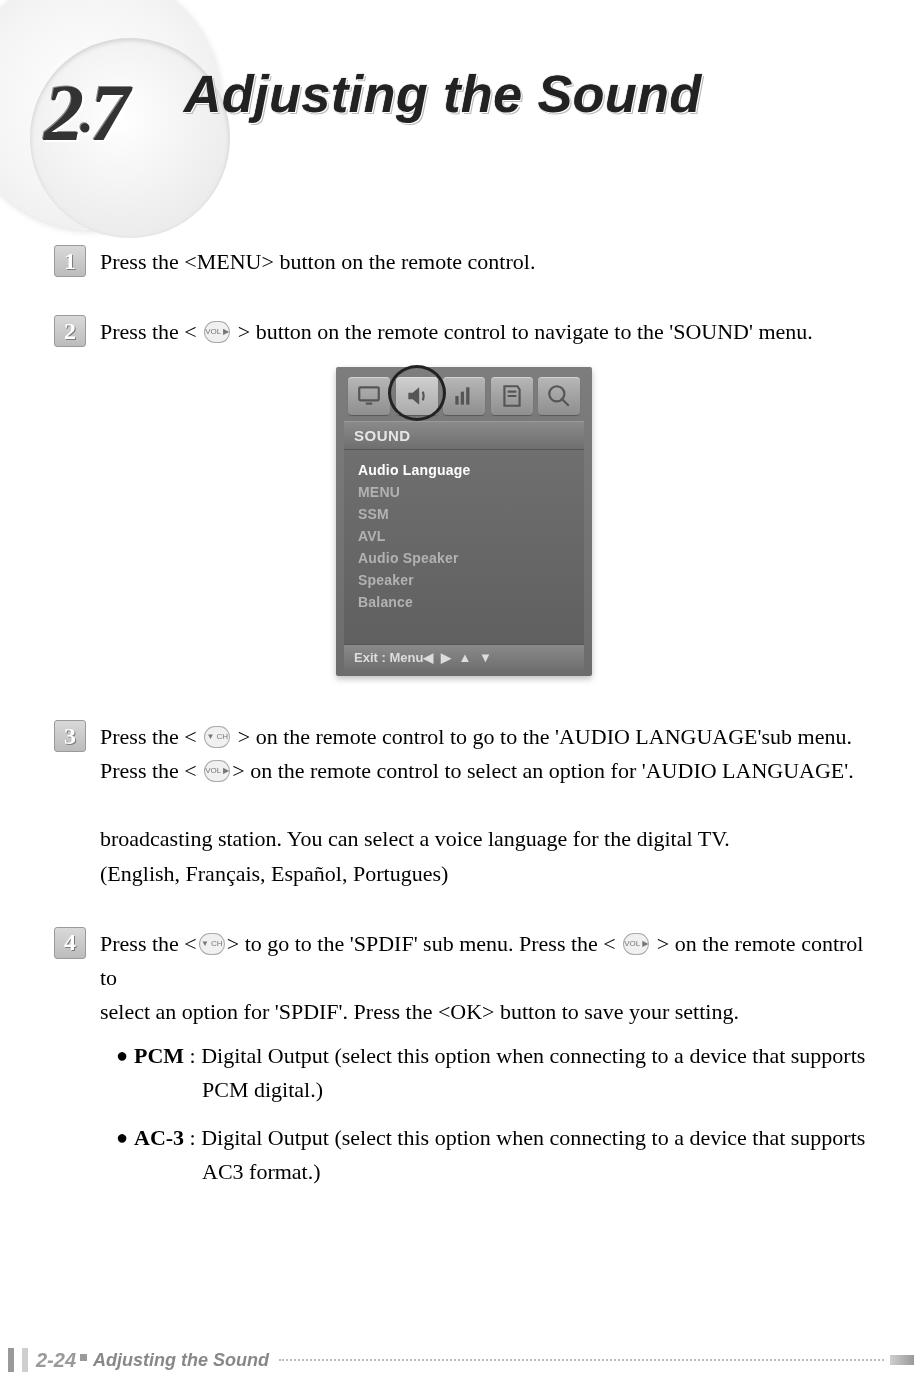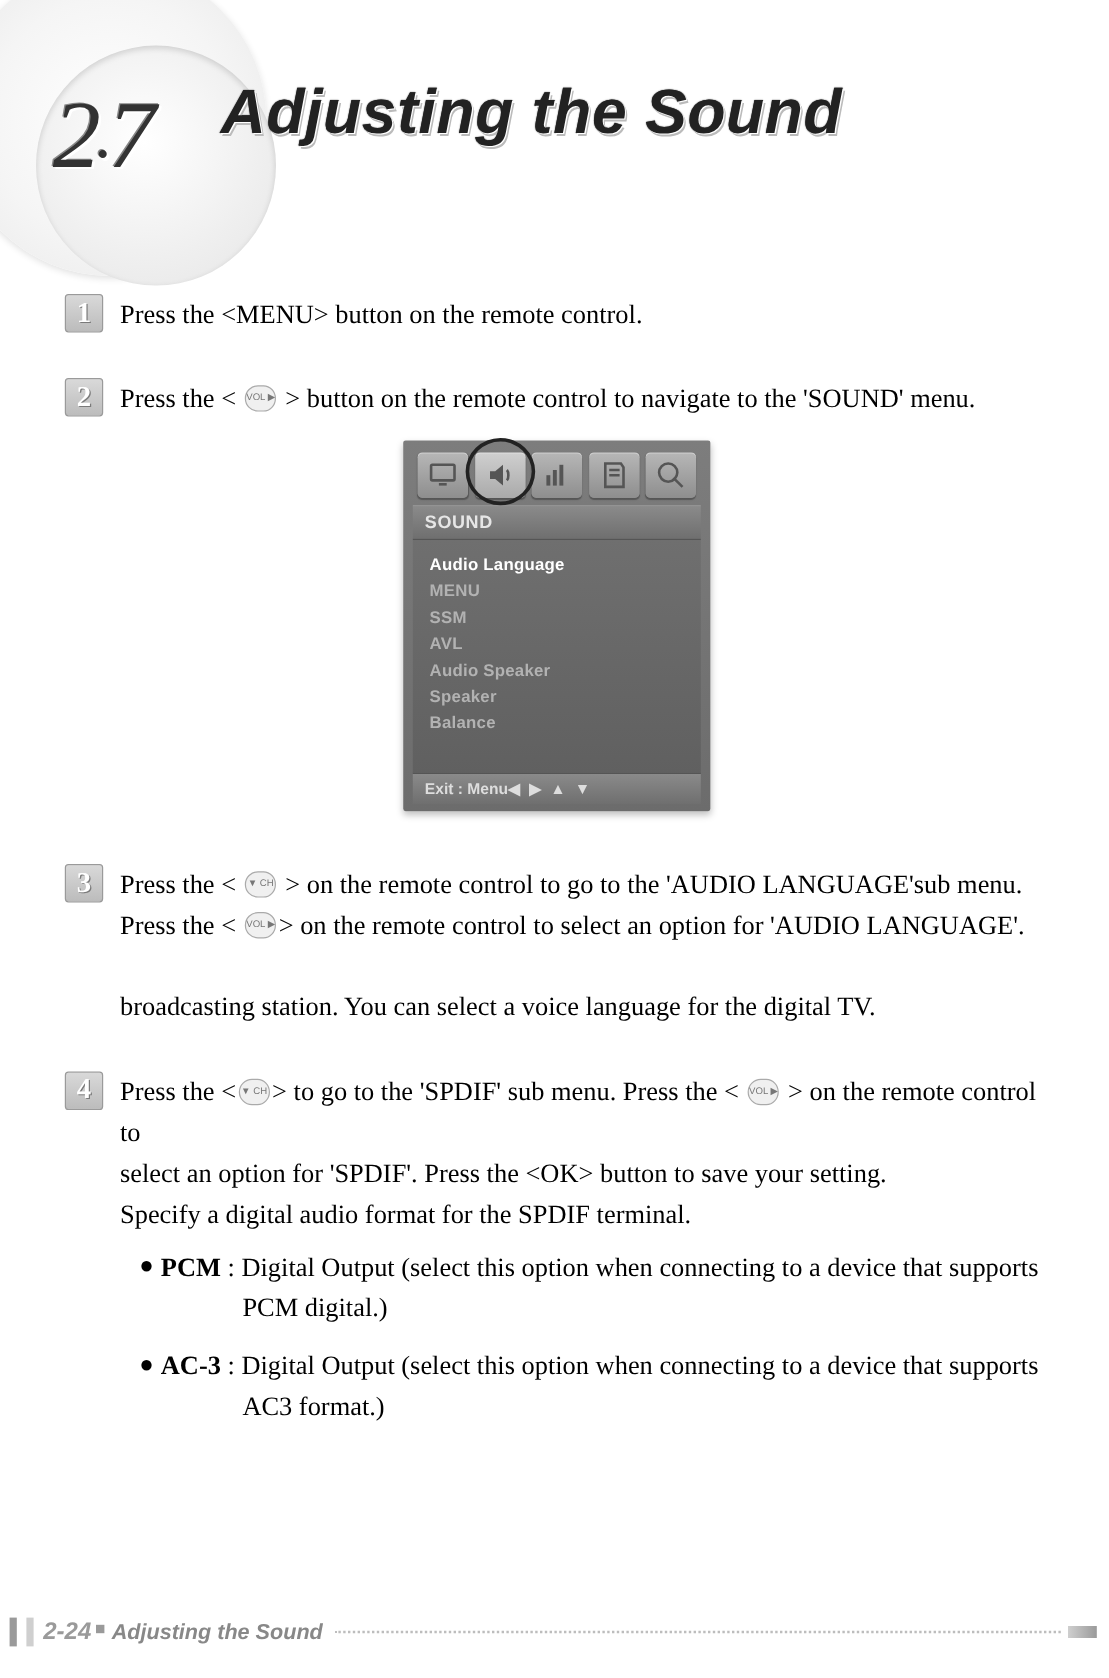--- a/index.html
+++ b/index.html
@@ -7,21 +7,21 @@
   .page { position: relative; width: 924px; height: 1398px; padding: 40px 60px 40px 24px; }
 
   
   .disc-wrap { position: absolute; top: 8px; left: 0; width: 260px; height: 220px; }
   .disc-outer { position: absolute; top: -38px; left: -38px; width: 260px; height: 260px; border-radius: 50%;
     background: radial-gradient(circle at 50% 50%, #fff 0%, #f5f5f5 55%, #e8e8e8 100%);
     box-shadow: 0 2px 6px rgba(0,0,0,0.12); }
   .disc-inner { position: absolute; top: 30px; left: 30px; width: 200px; height: 200px; border-radius: 50%;
     background: radial-gradient(circle at 45% 40%, #ffffff 0%, #efefef 60%, #e5e5e5 100%);
     box-shadow: inset 0 2px 5px rgba(0,0,0,0.15); }
-  .section-number { position: absolute; top: 60px; left: 44px; font-family: Georgia, serif; font-size: 80px; font-weight: 400; font-style: italic; color: #333;
+  .section-number { position: absolute; top: 60px; left: 44px; font-family: Georgia, serif; font-size: 80px; font-weight: 700; font-style: italic; color: #333;
     text-shadow: 2px 2px 0 #fff, -1px -1px 0 #888; letter-spacing: -4px; }
   .section-number .dot { font-size: 56px; vertical-align: 8px; }
   .page-title { position: absolute; top: 64px; left: 184px; font-family: Arial, Helvetica, sans-serif; font-size: 52px; font-weight: 900; font-style: italic; color: #222;
     text-shadow: 1px 1px 0 #fff, 2px 2px 0 #bbb, 0 0 1px #000; letter-spacing: 0.5px; }
 
   .content { position: absolute; top: 245px; left: 54px; right: 50px; }
   .step { display: flex; align-items: flex-start; margin-bottom: 36px; }
   .step-num { flex: 0 0 32px; width: 32px; height: 32px; margin-right: 14px; background: linear-gradient(180deg,#d9d9d9,#bcbcbc); border: 1px solid #9a9a9a; border-radius: 3px;
     display: flex; align-items: center; justify-content: center; font-family: Georgia, serif; font-size: 24px; font-weight: 700; color: #fff; text-shadow: 1px 1px 0 #7a7a7a; }
   .step-body { flex: 1; font-size: 22px; line-height: 1.55; font-family: 'Times New Roman', Times, serif; }
@@ -145,29 +145,29 @@
       </div>
     </div>
 
     <div class="step">
       <div class="step-num">3</div>
       <div class="step-body">
         <span>Press the &lt; </span><span class="btn-icon ch"></span><span> &gt; on the remote control to go to the 'AUDIO LANGUAGE'sub menu.</span><br>
         <span>Press the &lt; </span><span class="btn-icon vol"></span><span>&gt; on the remote control to select an option for 'AUDIO LANGUAGE'.</span><br>
         <br>
         <span>broadcasting station. You can select a voice language for the digital TV.</span><br>
+        <span>(English, Français, Español, Portugues)</span>
       </div>
     </div>
 
     <div class="step" style="margin-bottom:8px;">
       <div class="step-num">4</div>
       <div class="step-body">
         <span>Press the &lt;</span><span class="btn-icon ch"></span><span>&gt; to go to the 'SPDIF' sub menu. Press the &lt; </span><span class="btn-icon vol"></span><span> &gt; on the remote control to</span><br>
         <span>select an option for 'SPDIF'. Press the &lt;OK&gt; button to save your setting.</span><br>
-        <span>Specify a digital audio format for the SPDIF terminal.</span>
 
         <div class="bullets">
           <div class="bullet">
             <div class="dot">●</div>
             <div class="bullet-body">
               <span class="bt">PCM</span><span class="rest"> : Digital Output (select this option when connecting to a device that supports</span>
               <span class="bullet-indent">PCM digital.)</span>
             </div>
           </div>
           <div class="bullet">

